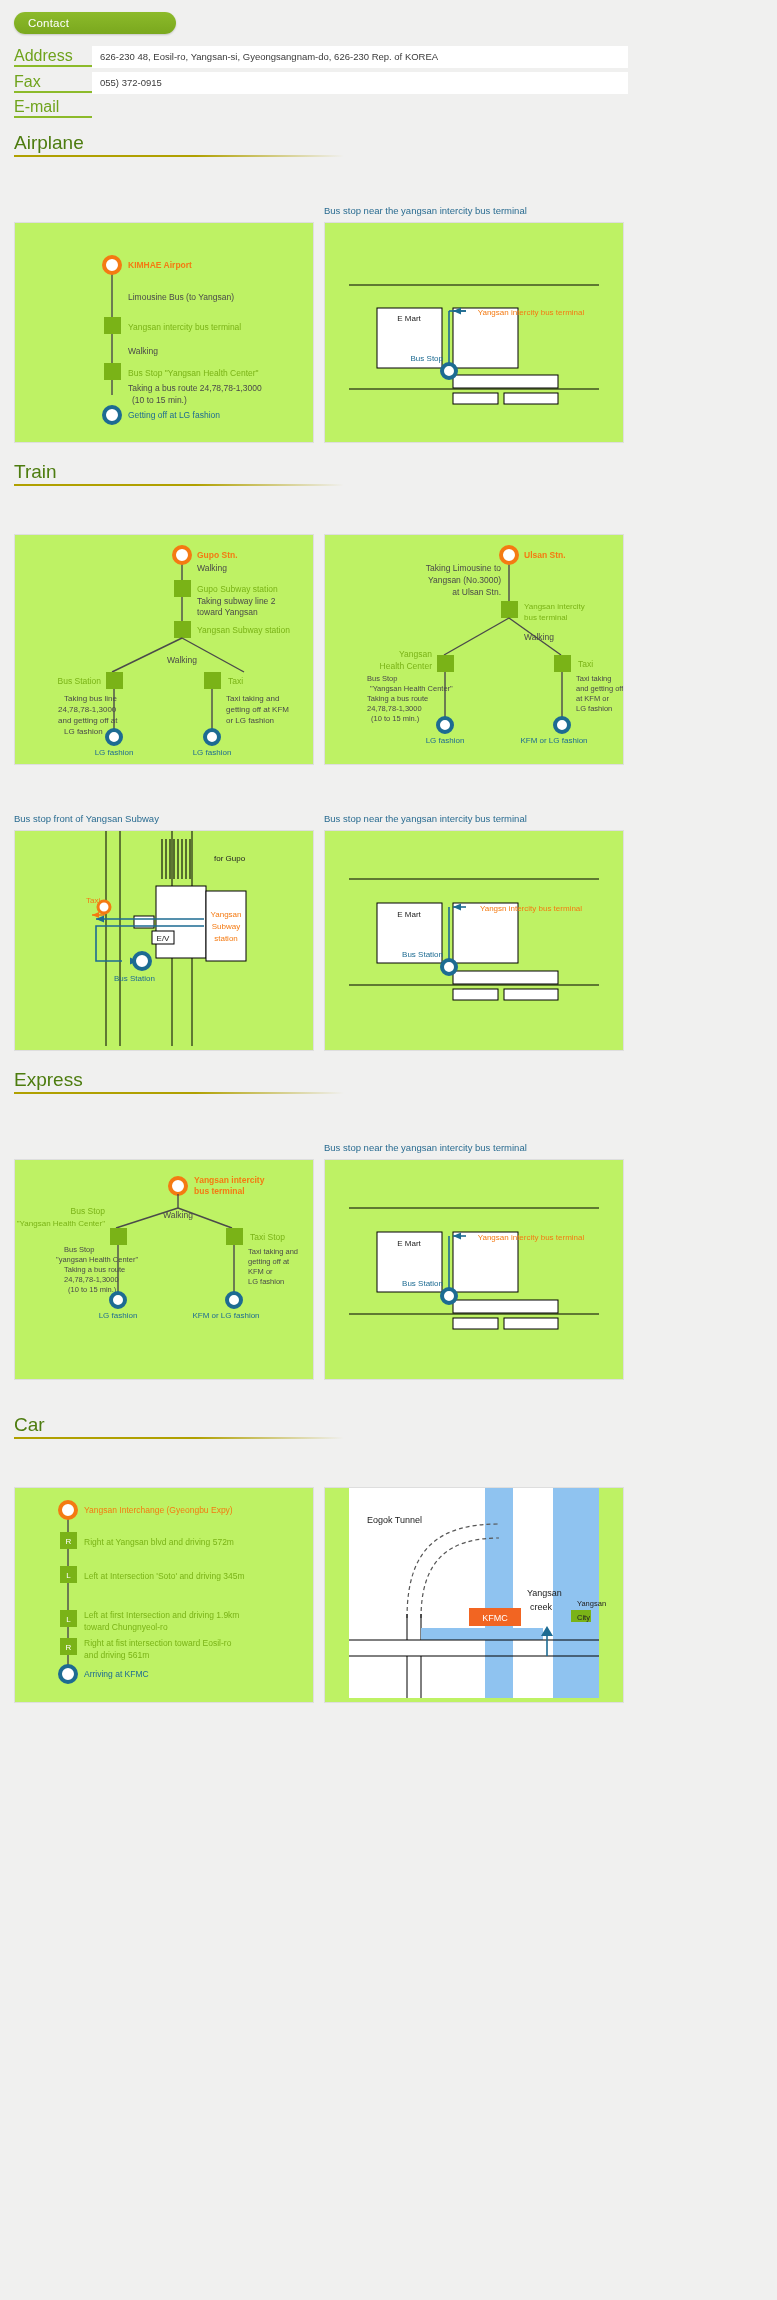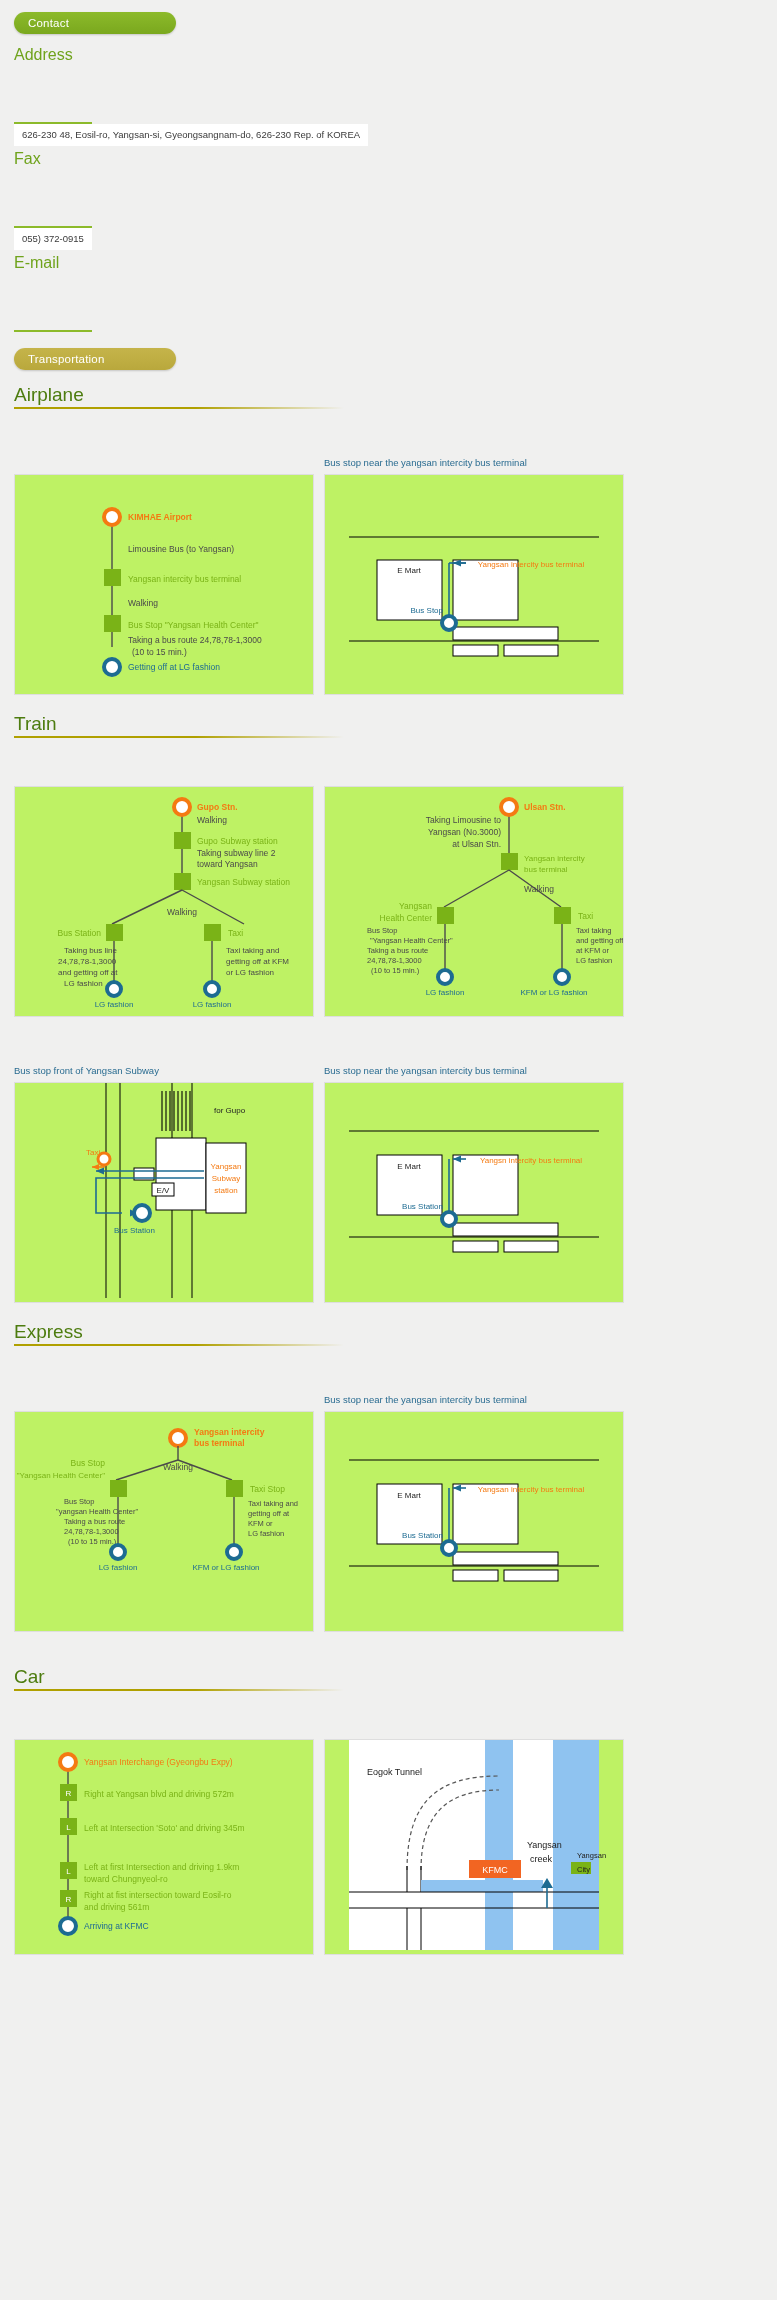--- a/index.html
+++ b/index.html
@@ -23,21 +23,21 @@
     letter-spacing: .2px;
     box-shadow: 0 1px 2px rgba(0,0,0,.18);
   }
   .pill.green { background: linear-gradient(#8cba2a, #7aa81e); min-width: 162px; }
   .pill.olive { background: linear-gradient(#c5b44a, #b9a83c); min-width: 162px; }
 
   .pill-wrap { padding-left: 14px; }
 
   
   .contact { margin: 12px 0 0 0; padding-left: 14px; padding-right: 10px; }
-  .crow { display: flex; align-items: flex-start; margin-bottom: 4px; flex-direction: column; }
+  .crow { display: flex; align-items: center; margin-bottom: 4px; }
   .clabel {
     width: 78px; flex: 0 0 78px;
     font-size: 16px;
     color: #6fa31c;
     border-bottom: 2px solid #8cba2a;
     padding-bottom: 1px;
     line-height: 17px;
     text-align: left;
   }
   .cvalue {
@@ -123,23 +123,20 @@
     </div>
     <div class="crow">
       <div class="clabel">Fax</div>
       <div class="cvalue">055) 372-0915</div>
     </div>
     <div class="crow">
       <div class="clabel">E-mail</div>
     </div>
   </div>
 
-  <div class="pill-wrap" style="margin-top:16px">
-    <span class="pill olive">Transportation</span>
-  </div>
 
   <div class="sec-head">
     <span class="sec-title">Airplane</span>
   </div>
   <div class="sec-rule"></div>
 
   <div class="row2">
     <div class="col">
       <div class="maplabel" style="visibility:hidden">&nbsp;</div>
       <div class="panel">

